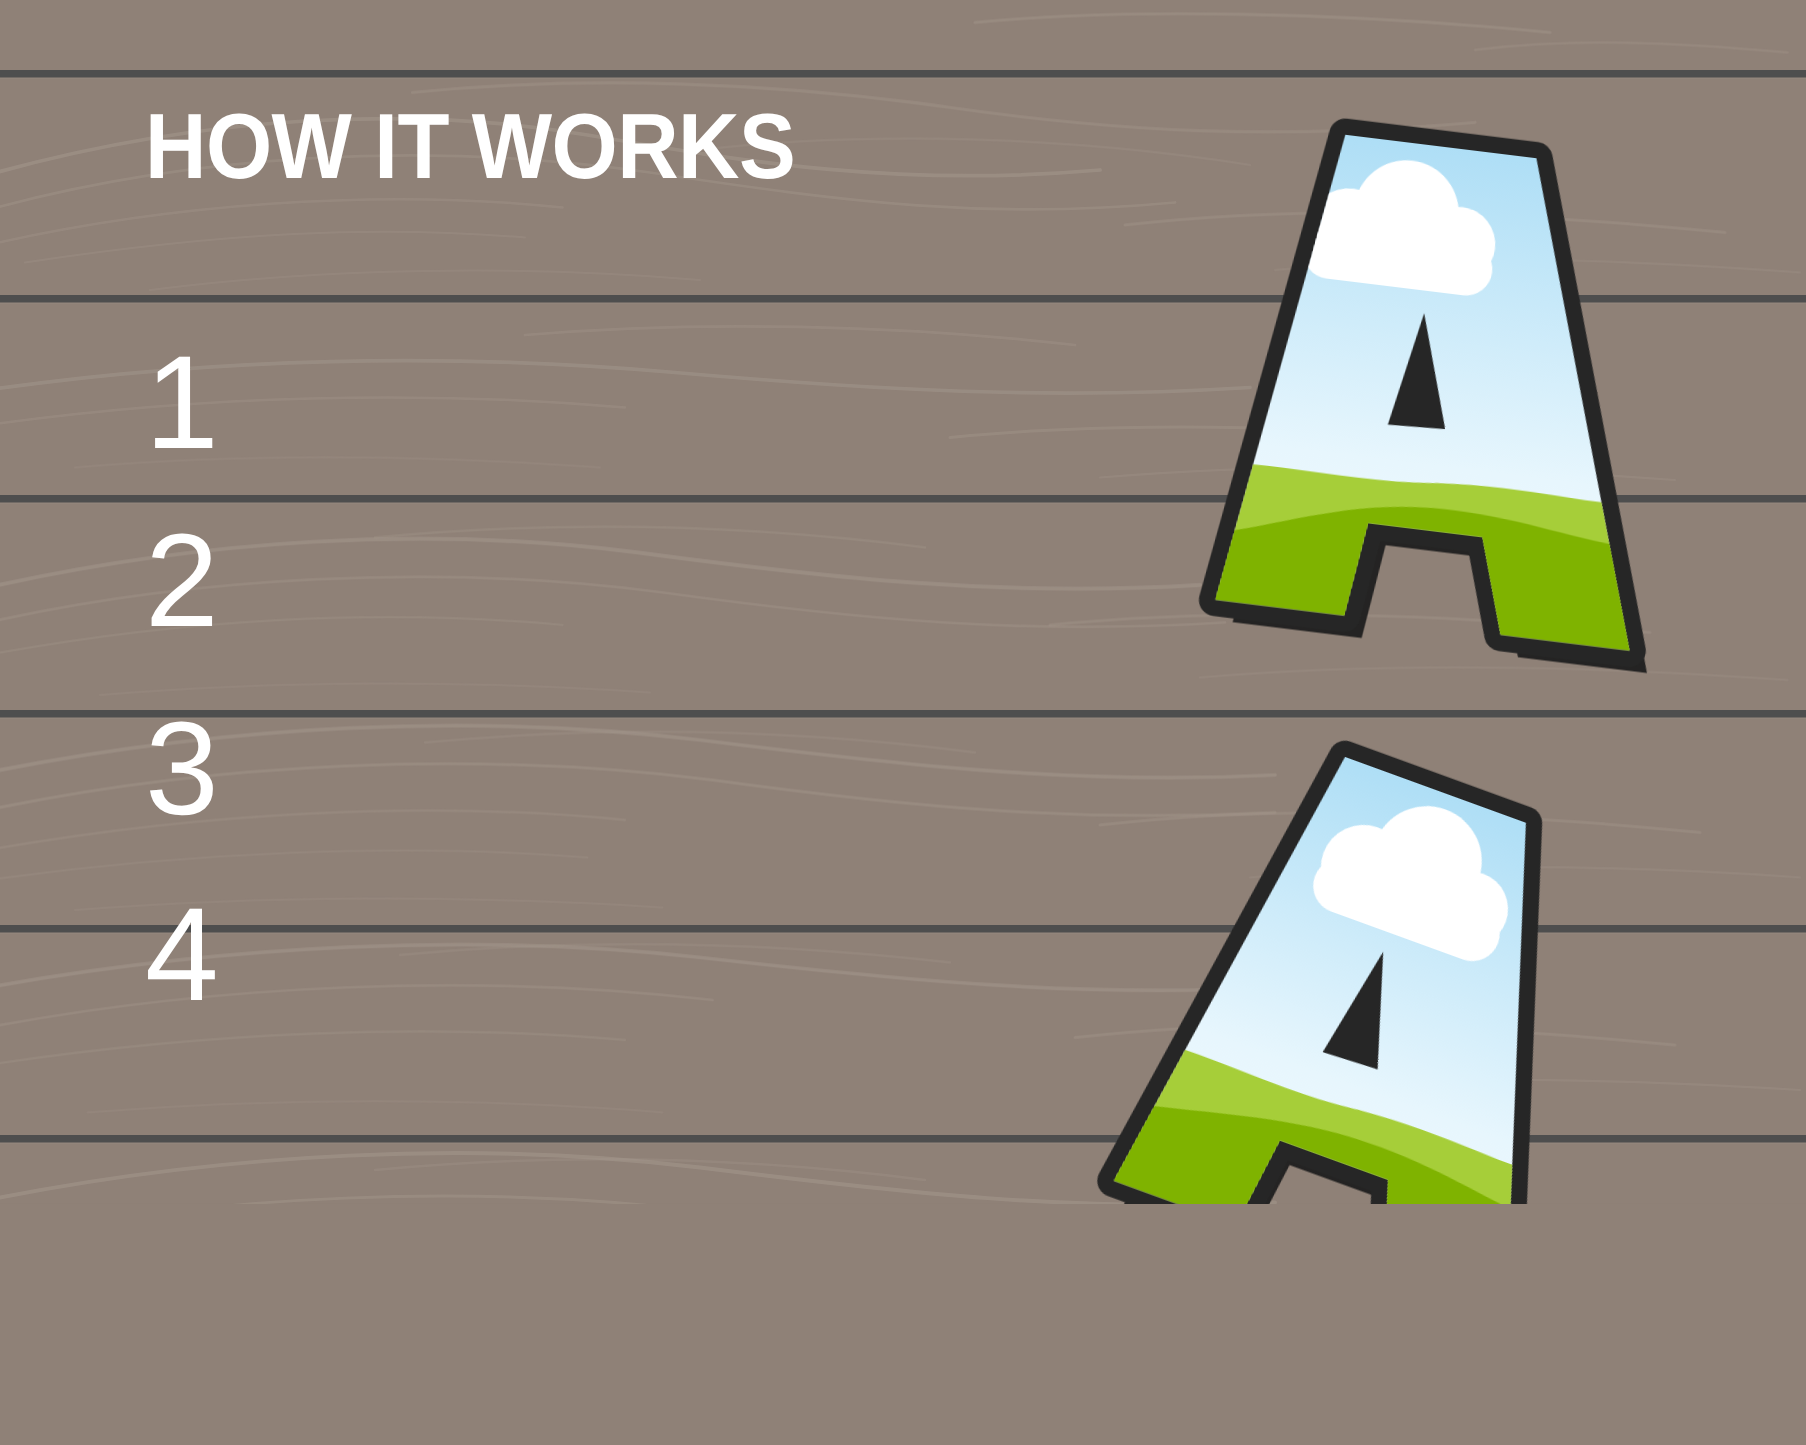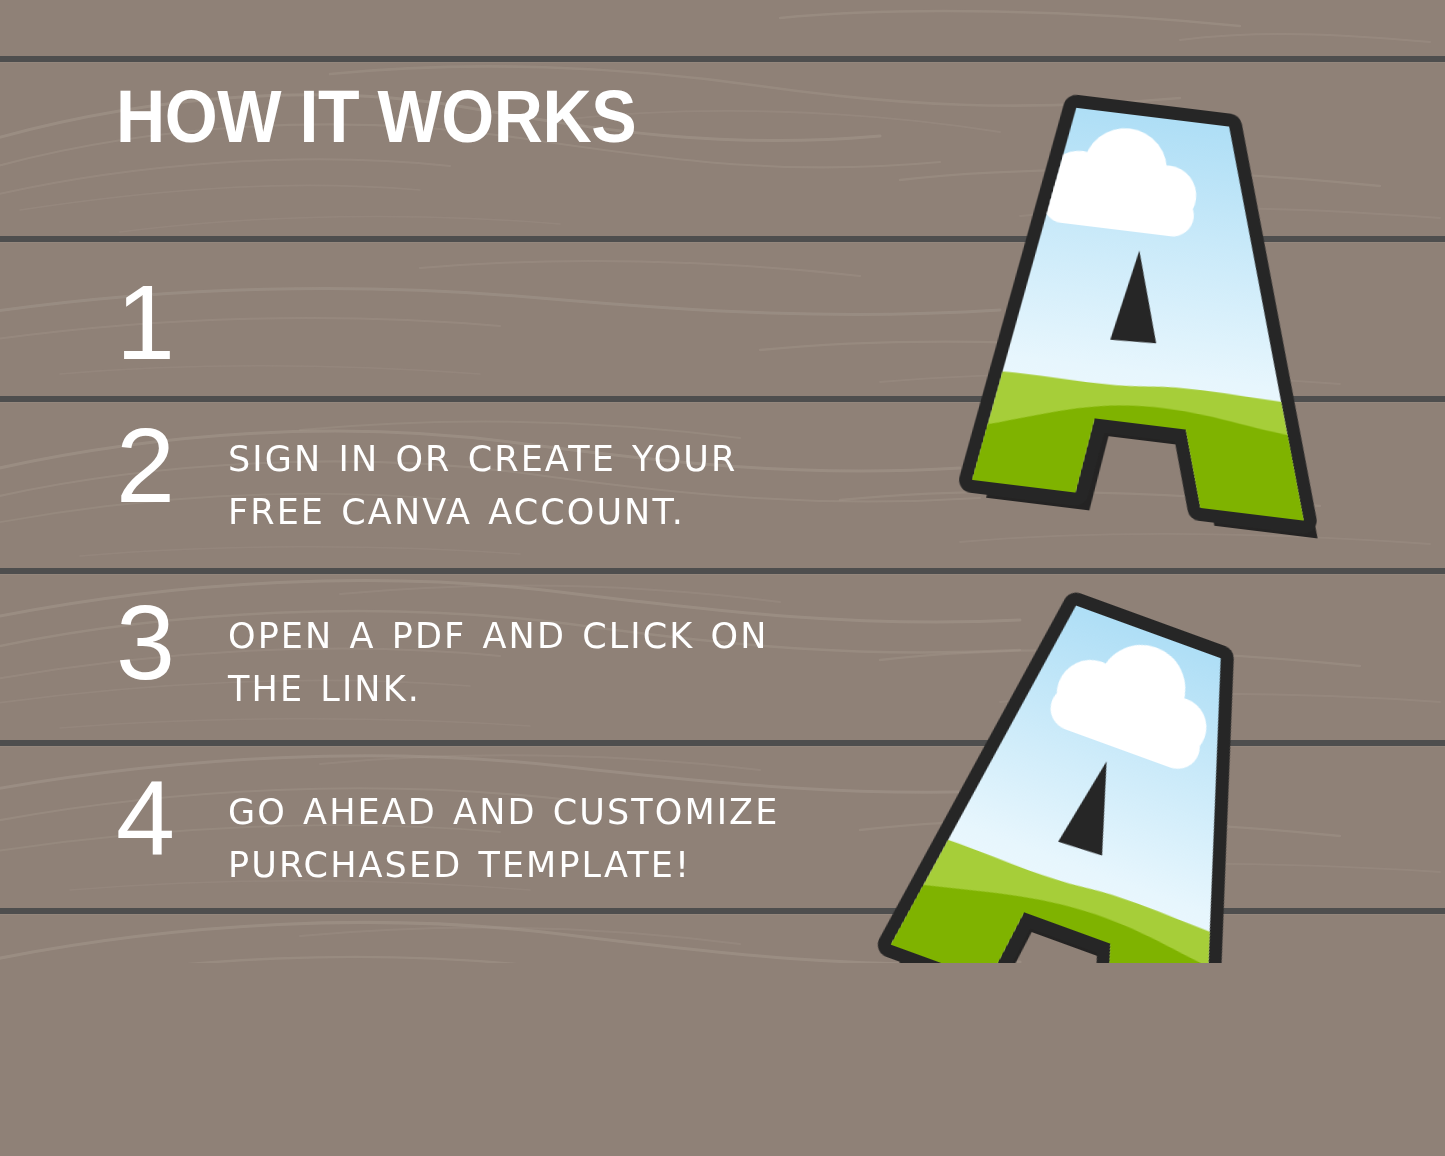--- a/index.html
+++ b/index.html
@@ -180,31 +180,28 @@
   <div class="page-title">HOW IT WORKS</div>
 
   <div class="steps">
 
     <div class="step" style="margin-bottom:50px;">
       <div class="step-number">1</div>
     </div>
 
     <div class="step" style="margin-bottom:56px;">
       <div class="step-number">2</div>
-      <div class="step-text">Sign in or create your free Canva account.</div>
     </div>
 
     <div class="step" style="margin-bottom:56px;">
       <div class="step-number">3</div>
-      <div class="step-text">Open a PDF and click on the link.</div>
     </div>
 
     <div class="step" style="margin-bottom:0;">
       <div class="step-number">4</div>
-      <div class="step-text">Go ahead and customize purchased template!</div>
     </div>
 
   </div>
 
   <div class="letter-art" style="left:955px; top:95px; transform: rotate(7deg);">
     <svg width="400" height="450" viewBox="0 0 400 450" aria-hidden="true">
       <defs>
         <linearGradient id="skyA" x1="0" y1="0" x2="0" y2="1">
           <stop offset="0%" stop-color="#a9dcf5"></stop>
           <stop offset="62%" stop-color="#e7f6fd"></stop>

